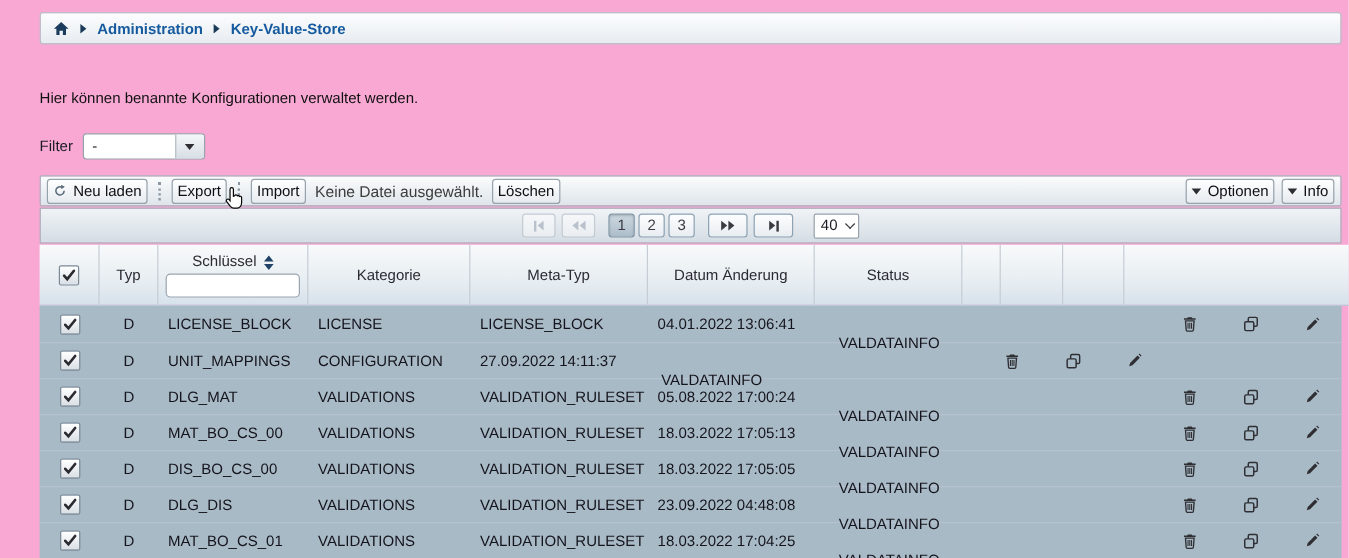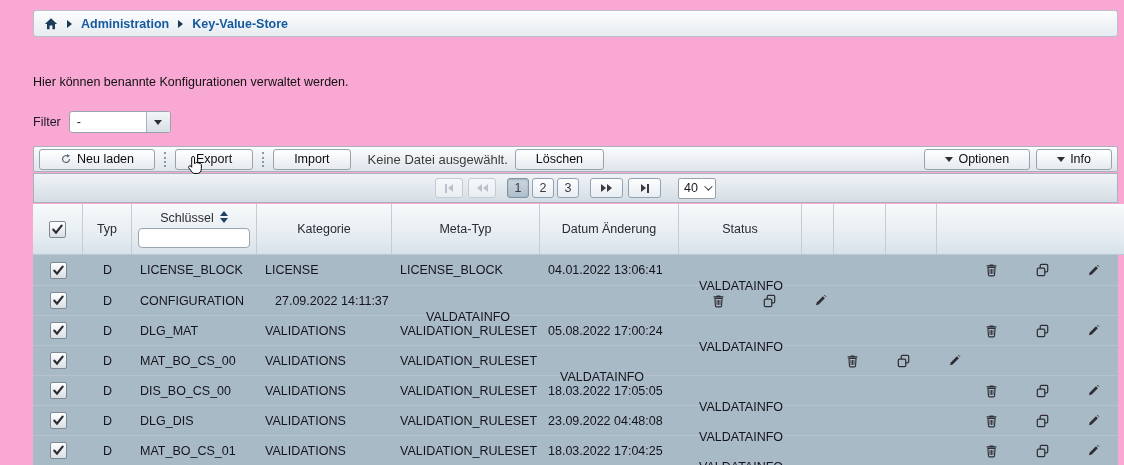--- a/index.html
+++ b/index.html
@@ -23,26 +23,26 @@
     display:flex; align-items:stretch; overflow:hidden; cursor:pointer; }
   .filter-value { flex:1; display:flex; align-items:center; padding-left:7px; color:#222; }
   .filter-btn { width:24px; background:linear-gradient(#f4f7f9,#d7dee5); border-left:1px solid #aab4be;
     display:flex; align-items:center; justify-content:center; }
   .tri-down { width:0; height:0; border-left:4px solid transparent; border-right:4px solid transparent; border-top:5px solid #2e2e33; }
 
   
   .toolbar { position:absolute; left:33px; top:146px; width:1085px; height:26px;
     background:linear-gradient(#fbfcfd,#dee5eb); border:1px solid #a9b2bc; border-radius:2px;
     display:flex; align-items:center; padding:0 5px; gap:7px; }
-  .tb-btn { height:21px; display:inline-flex; align-items:center; gap:5px; padding:0 20px;
+  .tb-btn { height:21px; display:inline-flex; align-items:center; gap:5px; padding:0 4px;
     background:linear-gradient(#ffffff,#e6ebf0); border:1px solid #97a2ad; border-radius:3px;
     color:#0d0d12; cursor:pointer; white-space:nowrap; }
   .tb-sep { border-left:2px dotted #8b97a3; height:15px; width:2px; margin:0 2px; }
   .file-btn { background:linear-gradient(#f7f7f7,#dcdcdc); border:1px solid #8c8c8c; color:#111; }
-  .file-status { color:#3c3c3c; font-size:13px; margin-left:10px; }
+  .file-status { color:#3c3c3c; font-size:13px; margin-left:1px; }
   .tb-right { margin-left:auto; display:flex; gap:6px;text-align:center; }
 
   
   .paginator { position:absolute; left:33px; top:173px; width:1085px; height:30px;
     background:linear-gradient(#f0f3f6,#d4dde4); border:1px solid #a9b2bc;
     display:flex; align-items:center; justify-content:center; gap:5px; }
   .pg-btn { height:20px; min-width:28px; border-radius:3px; display:flex; align-items:center; justify-content:center; gap:1px;
     background:linear-gradient(#fdfdfe,#e8edf2); border:1px solid #8fa3b4; color:#3a3a40; cursor:pointer; }
   .pg-btn.disabled { background:linear-gradient(#f5f7f9,#eaeef1); border-color:#c3cbd3; color:#b9c2cc; }
   .pg-btn.page { min-width:22px; width:22px; }
@@ -54,21 +54,21 @@
   .pg-select { width:38px; height:21px; margin-left:12px; background:#fff; border:1px solid #97a2ac; border-radius:2px;
     display:flex; align-items:center; justify-content:space-between; padding:0 5px; cursor:pointer; }
   .chev { width:6px; height:6px; border-right:1.6px solid #3a3a40; border-bottom:1.6px solid #3a3a40; transform:rotate(45deg) translateY(-2px); }
 
   
   .thead { position:absolute; left:33px; top:204px; width:1097px; height:51px;
     background:linear-gradient(#f8fafb,#e4ebf0 70%,#d6e1ea); border-bottom:1px solid #b9c9d6; display:flex; }
   .th { display:flex; flex-direction:column; align-items:center; justify-content:center; gap:3px;
     border-right:1px solid #c5ccd4; color:#2b2b33; }
   .th:last-child { border-right:none; }
-  .th-label-row { display:flex; align-items:flex-start; gap:6px; }
+  .th-label-row { display:flex; align-items:flex-end; gap:6px; }
   .sort-icon { display:flex; flex-direction:column; align-items:center; }
   .sort-up { width:0; height:0; border-left:4px solid transparent; border-right:4px solid transparent; border-bottom:5px solid #1f4266; margin-bottom:2px; }
   .sort-down { width:0; height:0; border-left:4px solid transparent; border-right:4px solid transparent; border-top:5px solid #1f4266; }
   .col-filter-input { width:112px; height:20px; border:1px solid #9aa5af; border-radius:4px; background:#fff; outline:none; padding:0 5px; font:inherit; }
 
   .tbody { position:absolute; left:33px; top:255px; width:1085px; height:210px; }
   .trow { display:flex; height:30px; background:#a9bac7; align-items:center; cursor:pointer; }
   .trow + .trow { border-top:1px solid #b6c3cf; }
   .td { display:flex; align-items:center; height:100%; color:#14141c; overflow:hidden; white-space:nowrap; }
   .td.center { justify-content:center; }
@@ -268,20 +268,21 @@
 
     <div class="trow">
       <div class="td c-sel center">
         <span class="cb">
           <svg width="11" height="11" viewBox="0 0 12 12">
               <path d="M1.5 6.2 L4.4 9.4 L10.5 1.8" fill="none" stroke="#2a2a30" stroke-width="2.4" stroke-linecap="round"></path>
             </svg>
         </span>
       </div>
       <div class="td c-typ center">D</div>
+      <div class="td c-key pad">UNIT_MAPPINGS</div>
       <div class="td c-kat pad">CONFIGURATION</div>
       <div class="td c-dat pad">27.09.2022 14:11:37</div>
       <div class="td c-dar pad-lg">VALDATAINFO</div>
       <div class="td c-sta pad"></div>
       <div class="td c-sp"></div>
       <div class="td c-i1 center">
         <span class="icon-btn">
           <svg width="13" height="14" viewBox="0 0 16 16">
               <path d="M6 1.2 h4 l.8 1 H14 v1.4 H2 V2.2 h3.2 z" fill="#2e2e33"></path>
               <path d="M3.6 4.8 h8.8 l-.7 9.4 a1.2 1.2 0 0 1 -1.2 1.1 H5.5 a1.2 1.2 0 0 1 -1.2-1.1 z" fill="none" stroke="#2e2e33" stroke-width="1.4"></path>
@@ -355,20 +356,21 @@
         <span class="cb">
           <svg width="11" height="11" viewBox="0 0 12 12">
               <path d="M1.5 6.2 L4.4 9.4 L10.5 1.8" fill="none" stroke="#2a2a30" stroke-width="2.4" stroke-linecap="round"></path>
             </svg>
         </span>
       </div>
       <div class="td c-typ center">D</div>
       <div class="td c-key pad">MAT_BO_CS_00</div>
       <div class="td c-kat pad">VALIDATIONS</div>
       <div class="td c-meta pad">VALIDATION_RULESET</div>
+      <div class="td c-dat pad">18.03.2022 17:05:13</div>
       <div class="td c-dar pad-lg">VALDATAINFO</div>
       <div class="td c-sta pad"></div>
       <div class="td c-sp"></div>
       <div class="td c-i1 center">
         <span class="icon-btn">
           <svg width="13" height="14" viewBox="0 0 16 16">
               <path d="M6 1.2 h4 l.8 1 H14 v1.4 H2 V2.2 h3.2 z" fill="#2e2e33"></path>
               <path d="M3.6 4.8 h8.8 l-.7 9.4 a1.2 1.2 0 0 1 -1.2 1.1 H5.5 a1.2 1.2 0 0 1 -1.2-1.1 z" fill="none" stroke="#2e2e33" stroke-width="1.4"></path>
               <path d="M6.2 6.8 v6 M8 6.8 v6 M9.8 6.8 v6" stroke="#2e2e33" stroke-width="1.1"></path>
             </svg>

